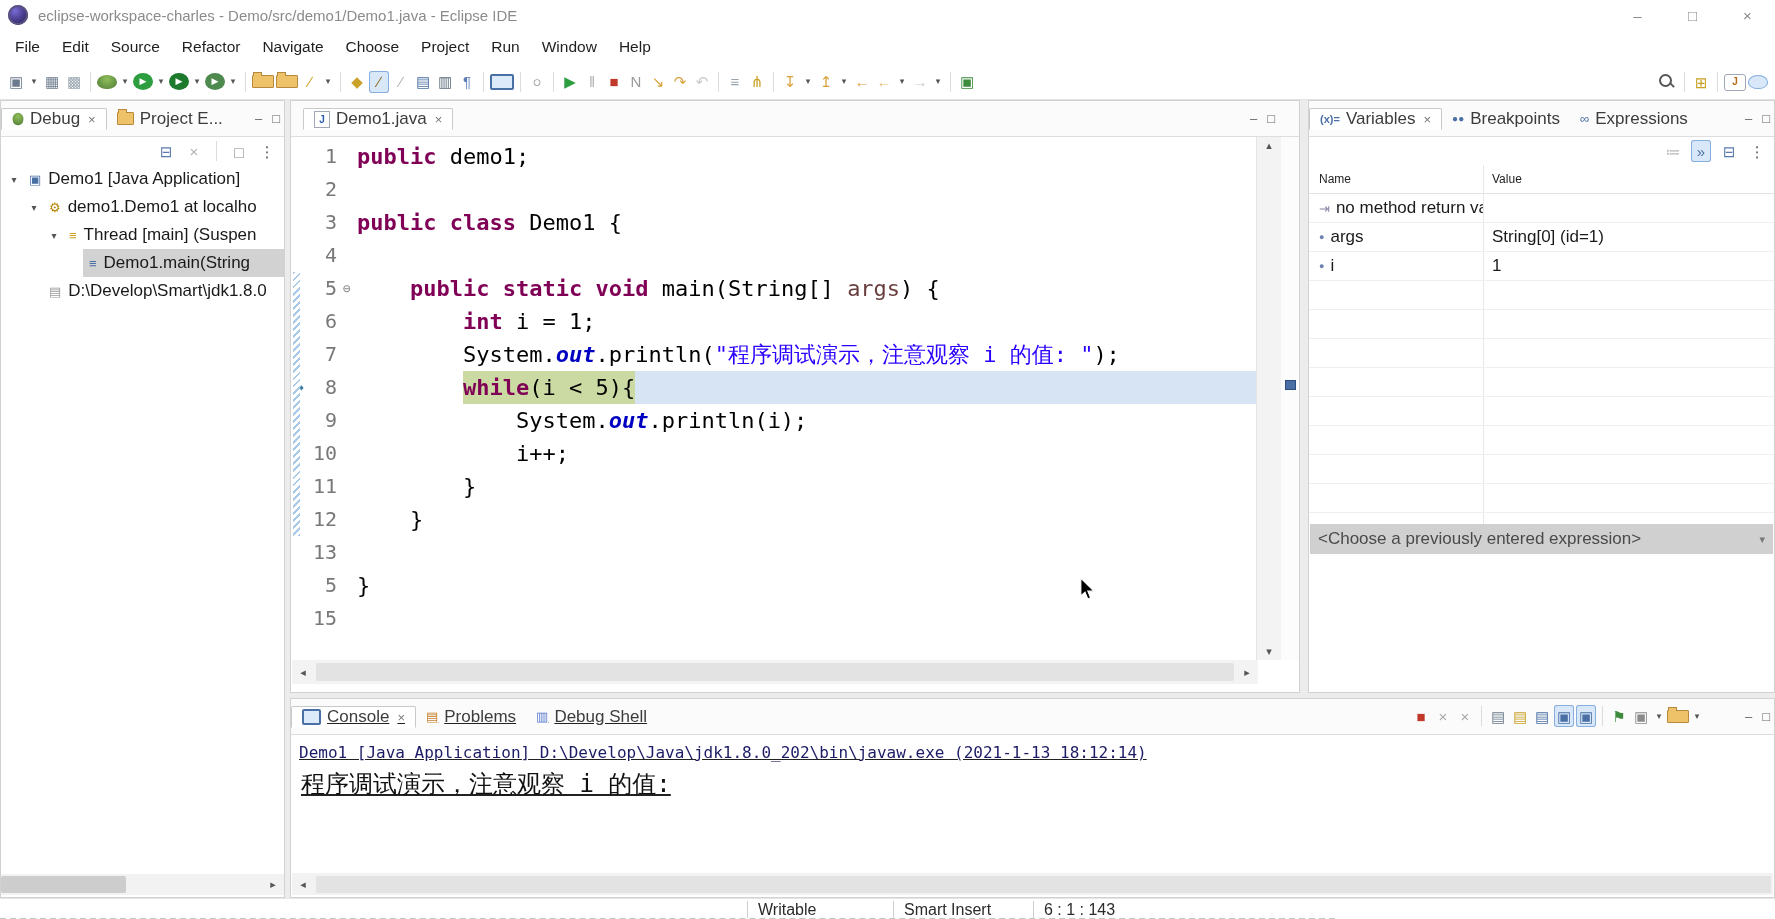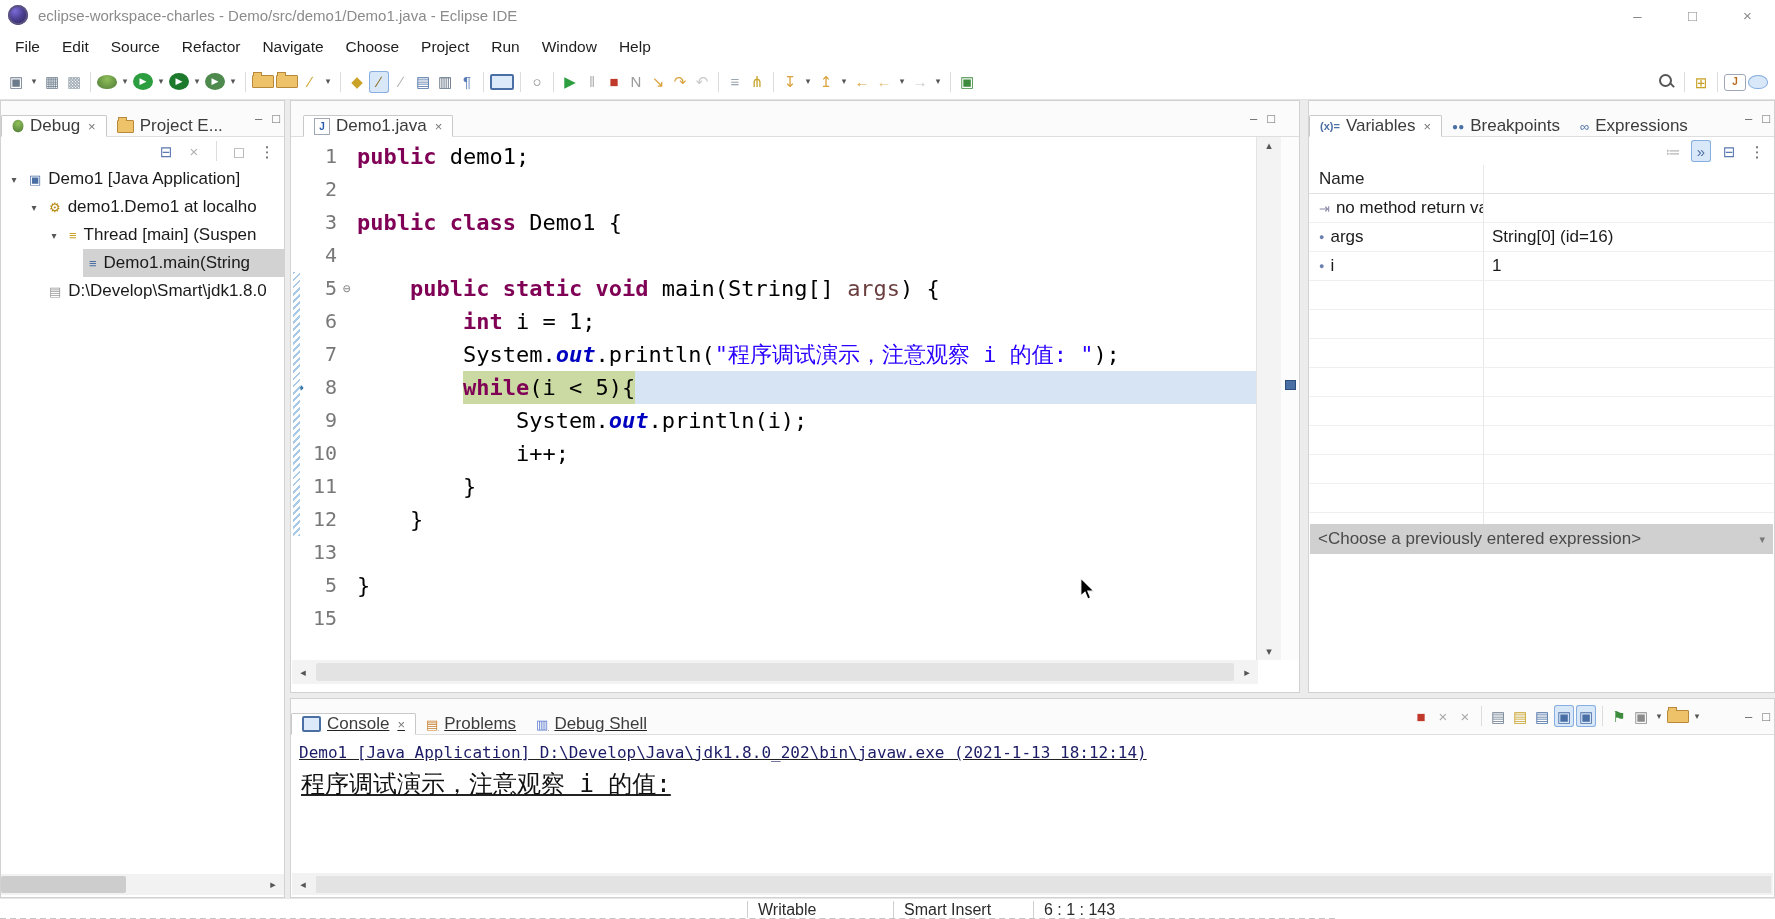--- a/index.html
+++ b/index.html
@@ -30,21 +30,21 @@
   .sh-folder{width:15px;height:11px;background:#eec269;border:1px solid #b8893a;border-radius:1px;position:relative;font-size:0;}
   .sh-folder::before{content:"";position:absolute;left:0;top:-4px;width:7px;height:3px;background:#eec269;border:1px solid #b8893a;border-bottom:none;}
   .sh-monitor{width:15px;height:12px;border:2px solid currentColor;border-radius:2px;background:#ddeafa;font-size:0;}
   .sh-search{width:18px;height:18px;position:relative;font-size:0;}
   .sh-search::before{content:"";position:absolute;left:1px;top:1px;width:9px;height:9px;border:2px solid #555;border-radius:50%;}
   .sh-search::after{content:"";position:absolute;left:11px;top:11px;width:6px;height:2px;background:#555;transform:rotate(45deg);}
   .sh-jbox{width:14px;height:15px;border:1px solid #a0a8b8;background:#fff;font-size:10px !important;font-weight:bold;}
   
   #ws-bg{position:absolute;left:0;top:100px;width:1775px;height:798px;background:#ececec;}
   .panel{position:absolute;background:#fff;border:1px solid #d2d2d2;box-sizing:border-box;}
-  .tabstrip{height:35px;display:flex;align-items:flex-end;background:#fbfbfb;border-bottom:1px solid #dedede;position:relative;}
+  .tabstrip{height:35px;display:flex;align-items:center;background:#fbfbfb;border-bottom:1px solid #dedede;position:relative;}
   .tab{display:flex;align-items:center;gap:6px;padding:0 10px;font-size:17px;color:#3c3c3c;white-space:nowrap;}
   .tab.active{background:#fff;border:1px solid #c9c9c9;border-bottom:1px solid #fff;margin-bottom:-1px;border-radius:2px 2px 0 0;}
   .tclose{font-size:13px;color:#777;margin-left:2px;}
   .minmax{position:absolute;right:4px;top:0;height:34px;display:flex;align-items:center;gap:10px;color:#666;font-size:13px;}
   .viewbar{height:28px;display:flex;justify-content:flex-end;align-items:center;gap:6px;padding-right:6px;font-size:14px;}
   
   #left-panel{left:0;top:100px;width:285px;height:798px;}
   .trow{height:28px;display:flex;align-items:center;font-size:17px;color:#1a1a1a;white-space:nowrap;overflow:hidden;}
   .chev{width:18px;font-size:10px;color:#555;text-align:center;flex:0 0 auto;}
   .rowbody{display:flex;align-items:center;gap:7px;padding:0 6px;height:100%;flex:1 0 auto;}
@@ -73,21 +73,21 @@
   .ip-green{background:#cbd9a3;white-space:pre;display:inline-block;}
   .sel-fill{flex:1;background:#d6e4f3;margin-right:42px;}
   #vscroll{position:absolute;right:18px;top:36px;width:24px;height:523px;background:#f3f3f3;border-left:1px solid #e4e4e4;}
   #vscroll .sarrow{position:absolute;left:0;width:24px;}
   #overview{position:absolute;right:0;top:36px;width:18px;height:523px;background:#fcfcfc;}
   #ov-marker{position:absolute;left:4px;top:243px;width:9px;height:8px;background:#4a6fa5;border:1px solid #2d4d7a;}
   #ehscroll{position:absolute;left:1px;bottom:8px;width:966px;height:24px;background:#f3f3f3;display:flex;align-items:center;}
   #ehscroll .ethumb{flex:1;height:18px;background:#e3e3e3;margin:0 2px;border-radius:2px;}
   
   #right-panel{left:1308px;top:100px;width:467px;height:593px;}
-  .vheadrow{display:flex;height:28px;align-items:center;font-size:17px;color:#222;border-bottom:1px solid #e2e2e2;}
+  .vheadrow{display:flex;height:28px;align-items:center;font-size:12px;color:#222;border-bottom:1px solid #e2e2e2;}
   .vcell-name{width:175px;flex:0 0 auto;height:100%;display:flex;align-items:center;border-right:1px solid #e8e8e8;box-sizing:border-box;padding-left:10px;overflow:hidden;white-space:nowrap;}
   .vcell-value{flex:1;height:100%;display:flex;align-items:center;padding-left:8px;overflow:hidden;white-space:nowrap;}
   #vrows{overflow:hidden;height:332px;}
   .vrow{display:flex;height:28px;font-size:17px;color:#1a1a1a;border-bottom:1px solid #efefef;}
   .vicon{margin-right:6px;flex:0 0 auto;}
   #exprbar{position:absolute;left:1px;right:1px;top:423px;height:30px;background:#d0d0d0;
            display:flex;align-items:center;font-size:17px;color:#4a4a4a;padding:0 8px;box-sizing:border-box;}
   #exprbar .dd{margin-left:auto;color:#777;font-size:11px;}
   #expr-detail{position:absolute;left:1px;right:1px;top:453px;bottom:1px;background:#fff;}
   
@@ -436,35 +436,36 @@
       </div>
     </div>
     <div class="viewbar" id="vars-viewbar">
         <span class="tbtn" style="color: rgb(184, 184, 184);">≔</span>
         <span class="tbtn act" style="color: rgb(74, 111, 165);">»</span>
         <span class="tbtn" style="color: rgb(90, 122, 176);">⊟</span>
         <span class="tbtn" style="color: rgb(85, 85, 85);">⋮</span>
       </div>
     <div class="vheadrow">
       <div class="vcell-name">Name</div>
+      <div class="vcell-value">Value</div>
     </div>
     <div id="vrows">
         <div class="vrow">
           <div class="vcell-name">
             <span class="vicon" style="color: rgb(138, 138, 168); font-size: 13px;">⇥</span>
             <span>no method return valu</span>
           </div>
           <div class="vcell-value"></div>
         </div>
         <div class="vrow">
           <div class="vcell-name">
             <span class="vicon" style="color: rgb(106, 127, 174); font-size: 9px;">●</span>
             <span>args</span>
           </div>
-          <div class="vcell-value">String[0]  (id=16)</div>
+          <div class="vcell-value">String[0]  (id=1)</div>
         </div>
         <div class="vrow">
           <div class="vcell-name">
             <span class="vicon" style="color: rgb(106, 127, 174); font-size: 9px;">●</span>
             <span>i</span>
           </div>
           <div class="vcell-value">1</div>
         </div>
         <div class="vrow">
           <div class="vcell-name"></div>

